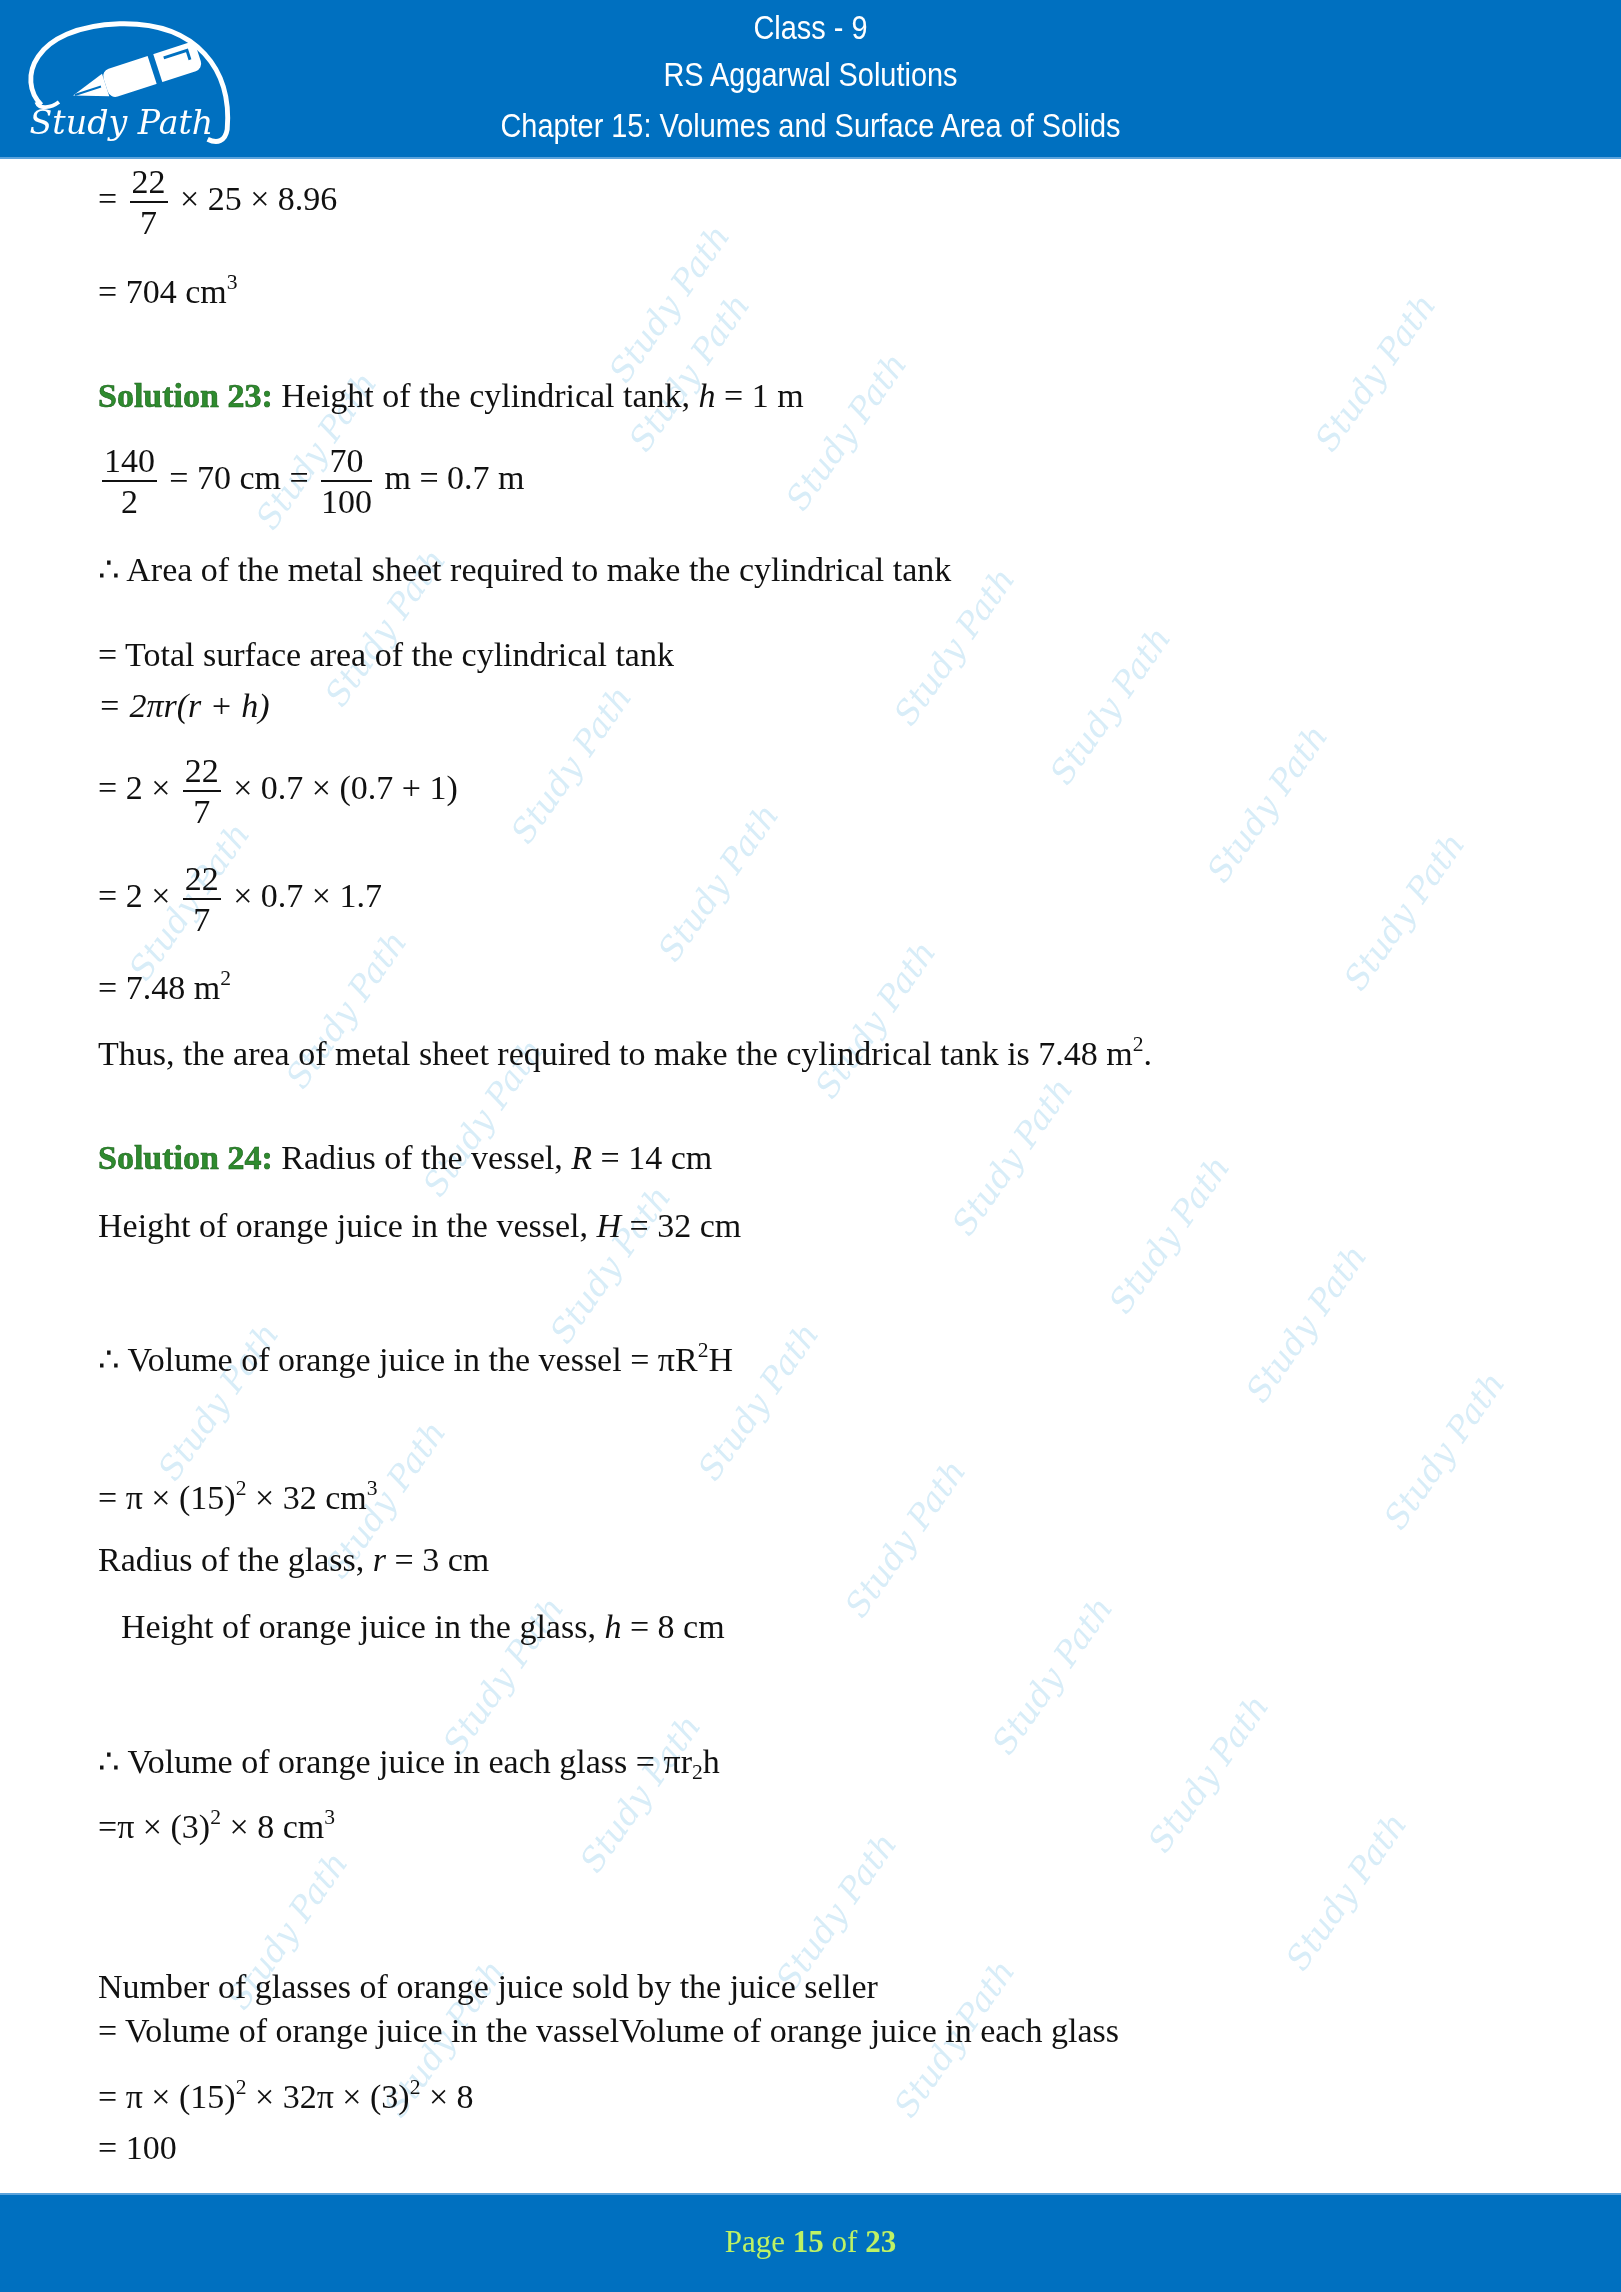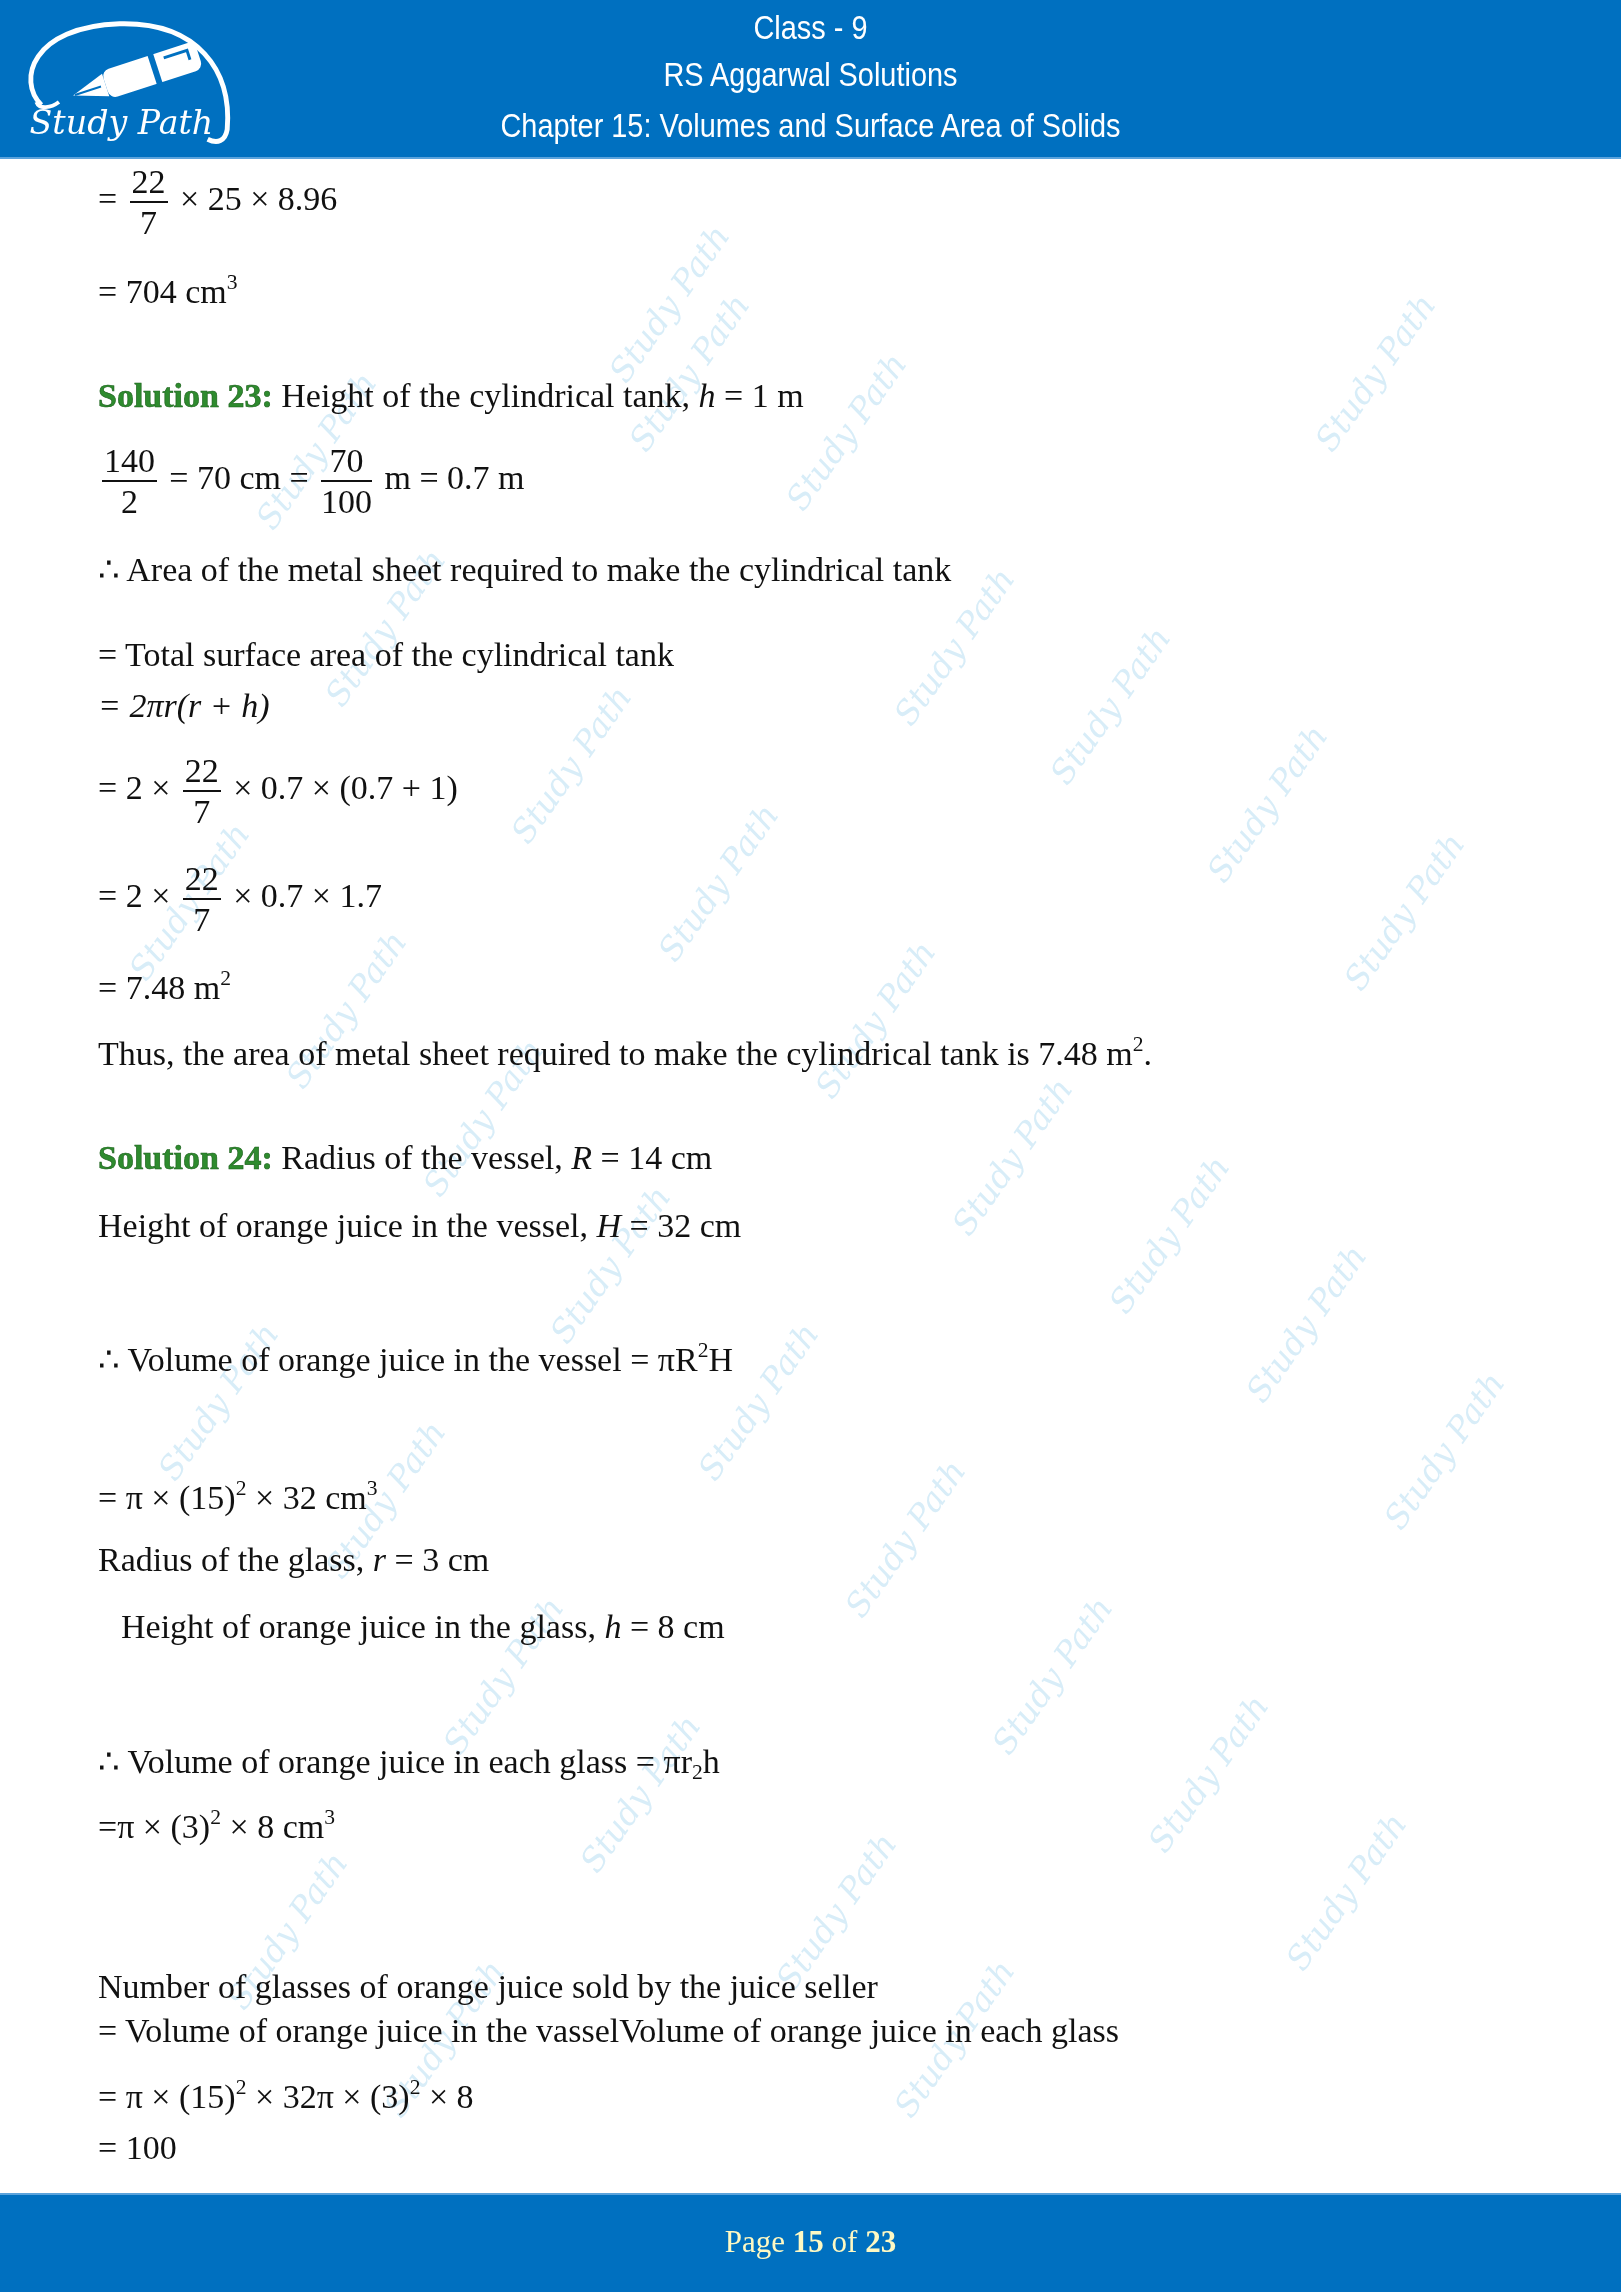--- a/index.html
+++ b/index.html
@@ -5,21 +5,21 @@
   html, body { margin:0; padding:0; }
   body { width:1621px; height:2293px; position:relative; background:#ffffff; overflow:hidden;
          font-family:"Liberation Serif", "DejaVu Serif", serif; color:#111; }
   .header { position:absolute; left:0; top:0; width:1621px; height:157px; background:#0070c0;
             border-bottom:2.9px solid #5ba3dc; }
   .logo { position:absolute; left:11.8px; top:11.8px; width:225px; height:137px; }
   .htext { position:absolute; left:0; width:1621px; text-align:center; color:#fff;
            font-family:"Liberation Sans Narrow","Liberation Sans", sans-serif; font-size:34px; transform:scaleX(0.85); }
   .footer { position:absolute; left:0; top:2193px; width:1621px; height:100px; background:#0070c0;
             border-top:2.9px solid #5ba3dc; }
-  .footer .pg { position:absolute; left:0; top:29px; width:1621px; text-align:center; color:#fef9c3;
+  .footer .pg { position:absolute; left:0; top:29px; width:1621px; text-align:center; color:#bef264;
                 font-size:31px; font-family:"Liberation Serif", serif; }
   .pg b { font-weight:bold; }
   .wm { position:absolute; color:#d8edf8; font-family:"DejaVu Serif", serif; font-style:italic;
         font-size:33px; transform:rotate(-55deg); white-space:nowrap; pointer-events:none; }
   .line { position:absolute; left:98px; font-size:34px; line-height:39px; white-space:nowrap; }
   .sol { color:#2e8b2e; font-weight:bold; -webkit-text-stroke:0.6px #1b5e1b; }
   .frac { display:inline-block; vertical-align:middle; text-align:center; margin:0 3.9px; }
   .frac .num { display:block; line-height:39px; border-bottom:2.5px solid #111; padding:0 2px; }
   .frac .den { display:block; line-height:39px; }
   i { font-style:italic; }

